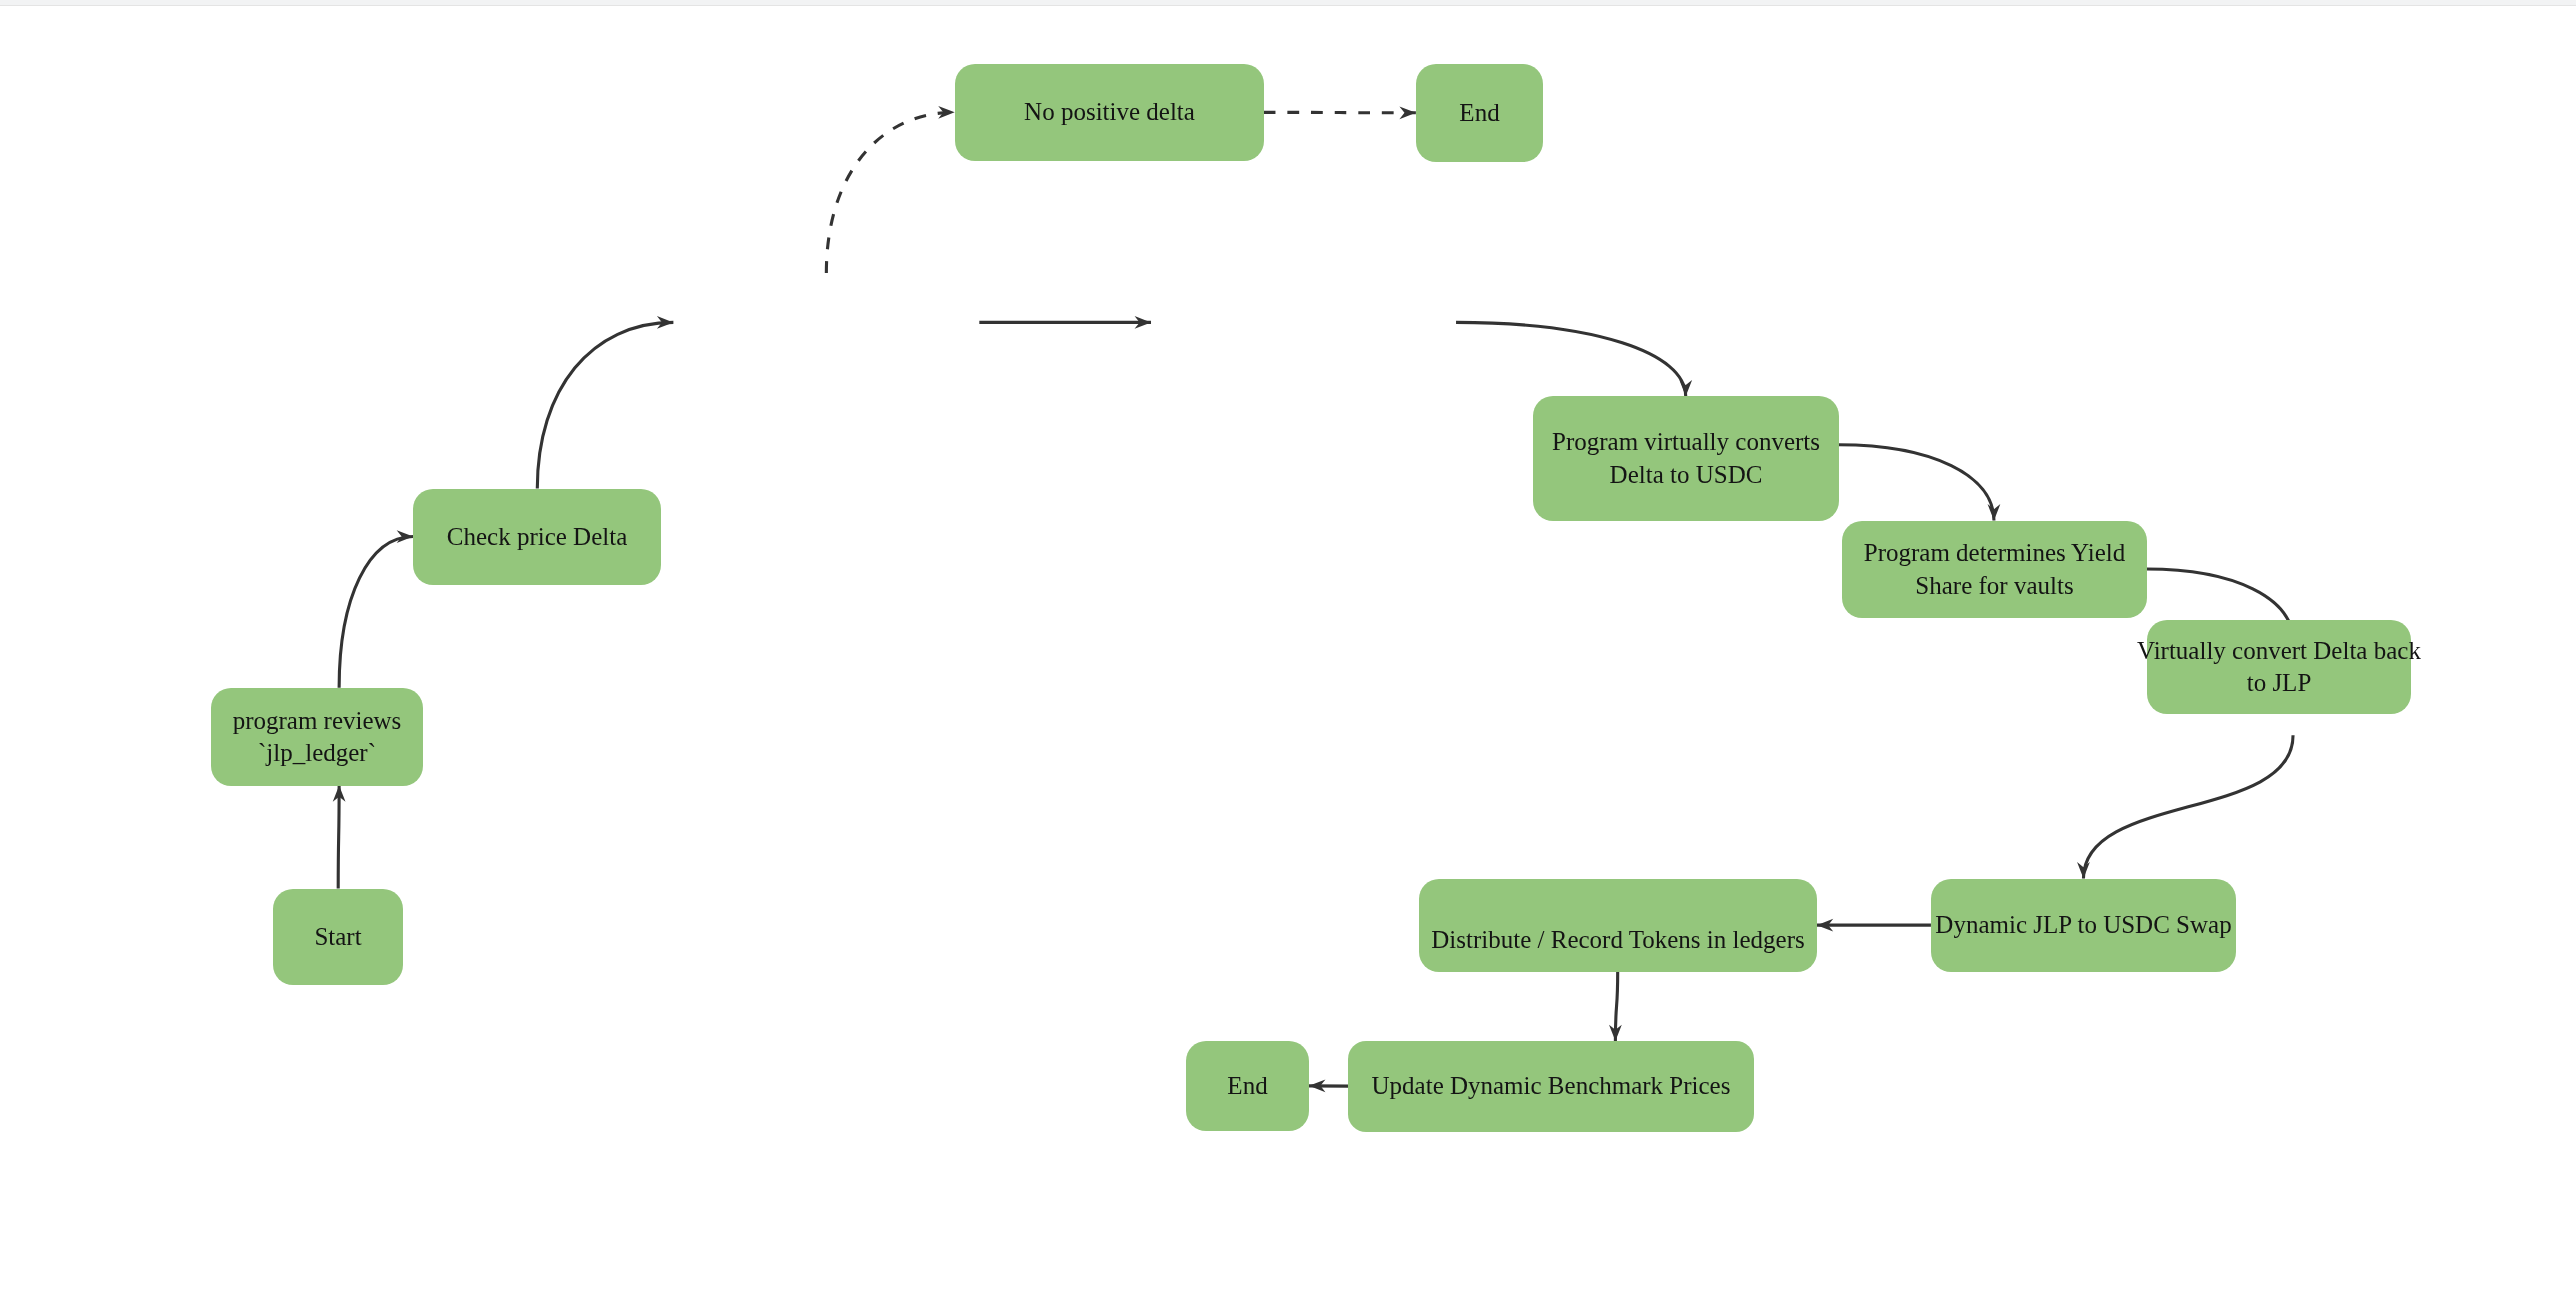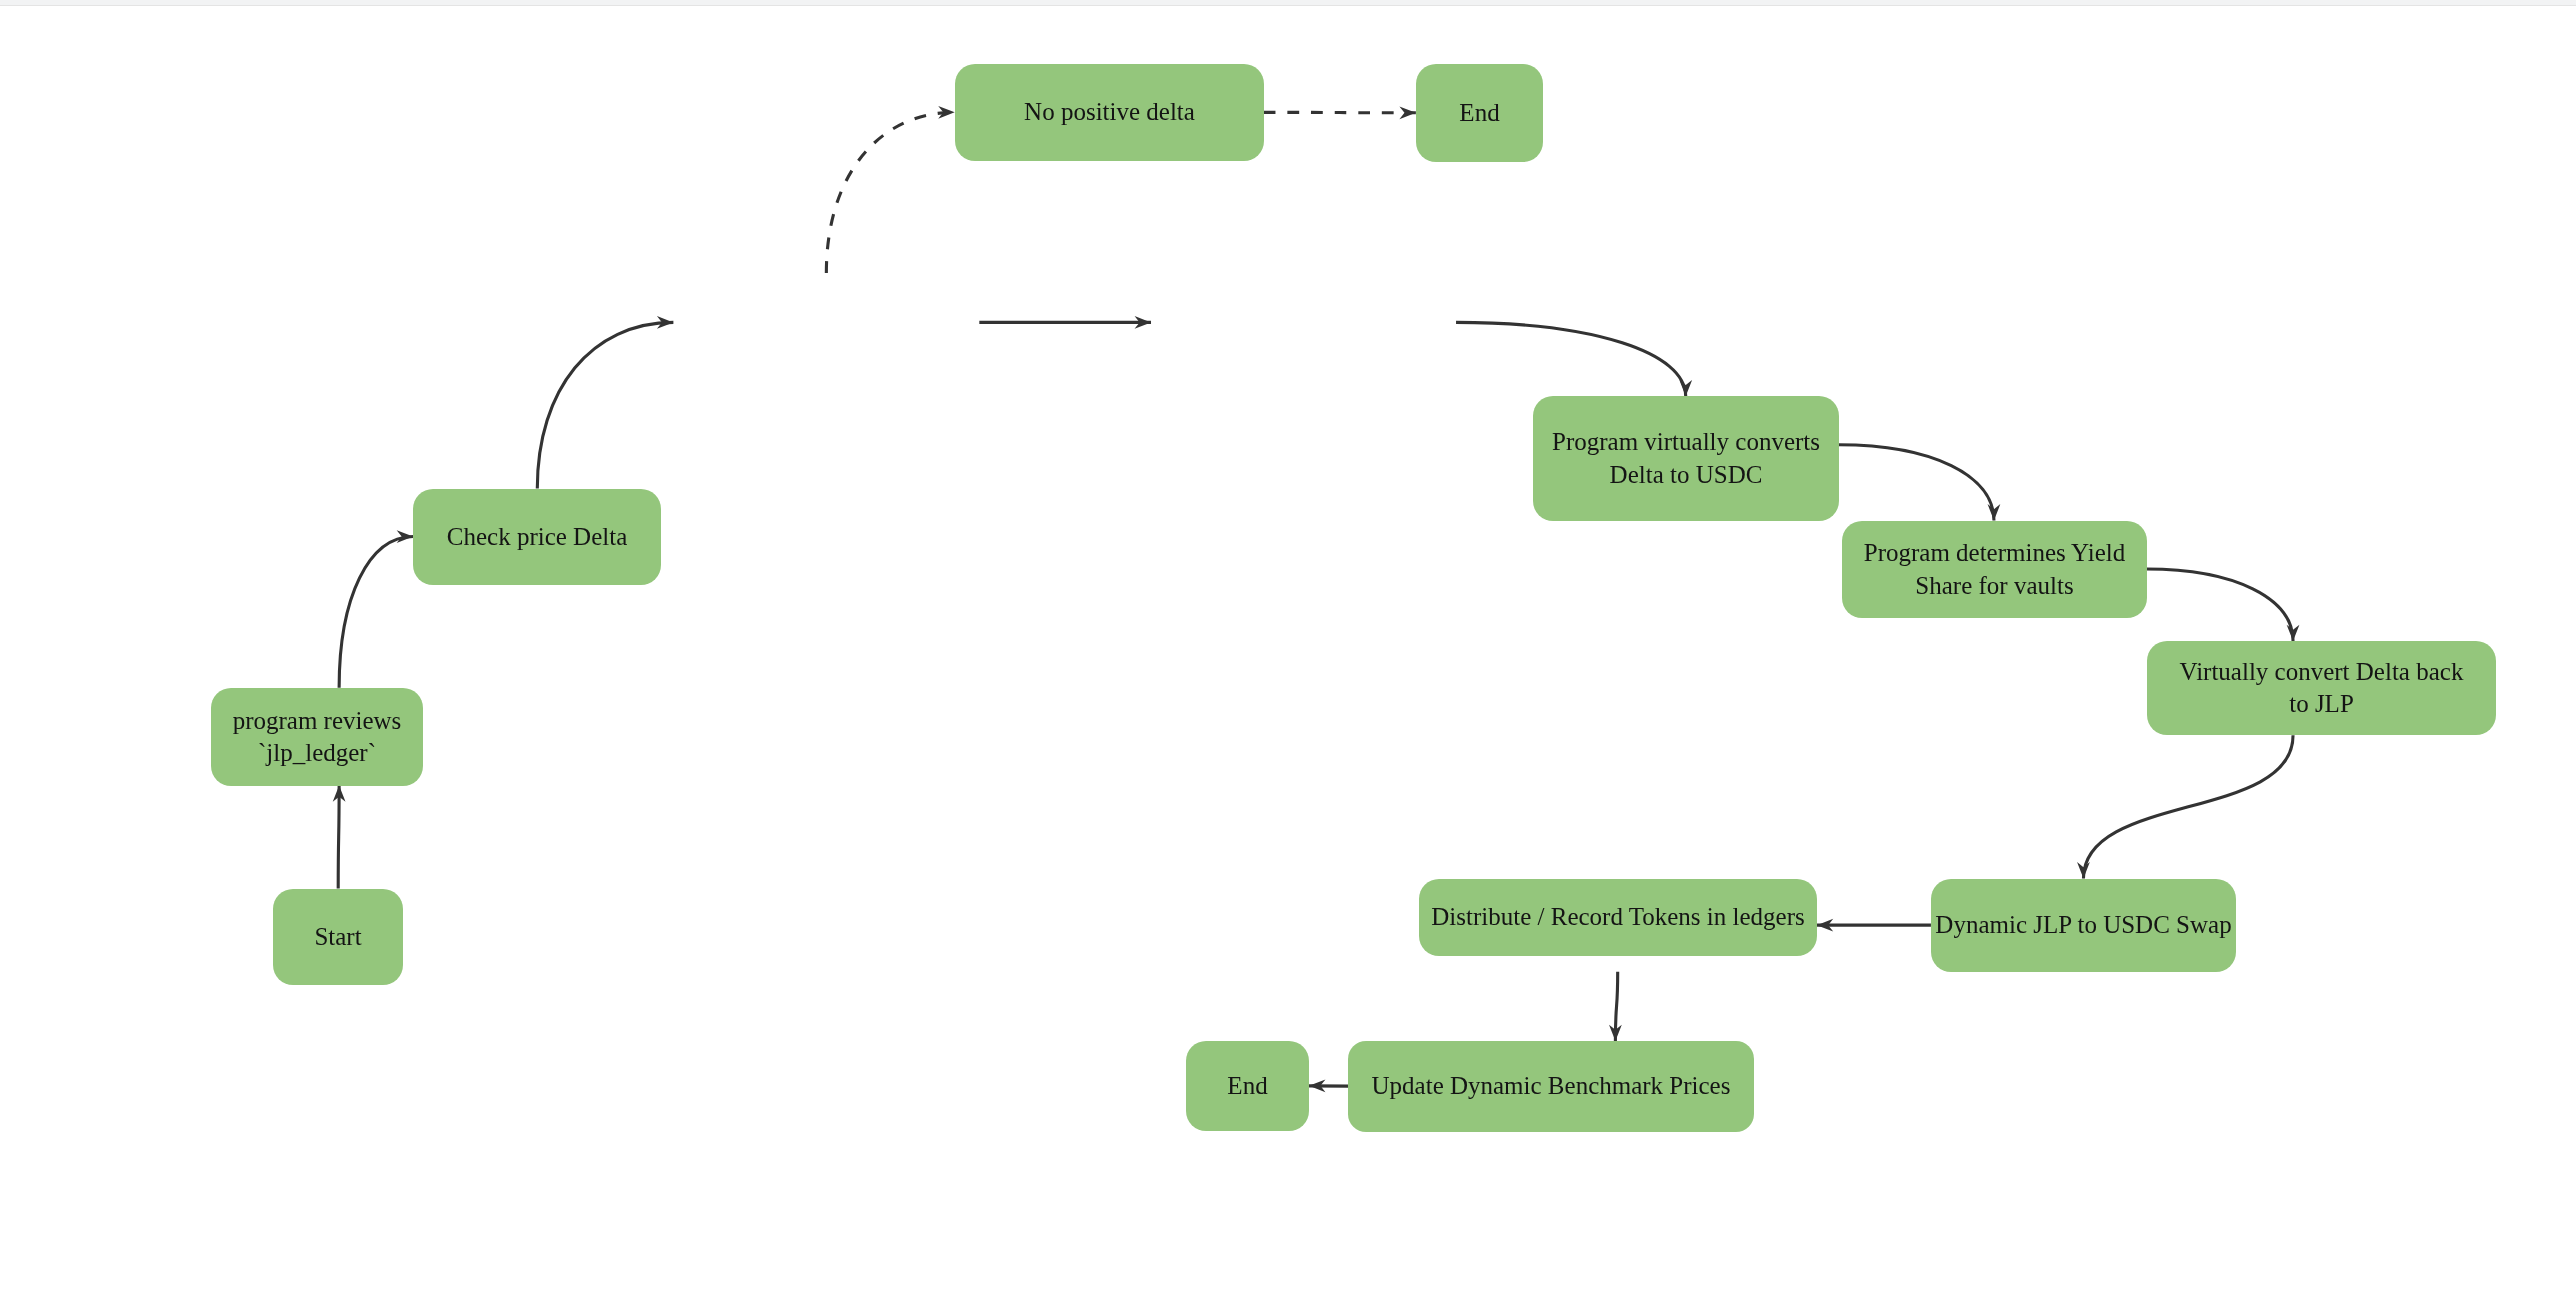--- a/index.html
+++ b/index.html
@@ -92,28 +92,28 @@
         <span>End</span>
       </div>
       <div class="node" style="left: 1533px; top: 396px; width: 306px; height: 125px;">
         <span>Program virtually converts
 Delta to USDC</span>
       </div>
       <div class="node" style="left: 1842px; top: 521px; width: 305px; height: 97px; justify-content: center;">
         <span>Program determines Yield
 Share for vaults</span>
       </div>
-      <div class="node" style="left: 2147px; top: 641px; width: 349px; height: 94px;">
+      <div class="node" style="left: 2147px; top: 620px; width: 264px; height: 94px;">
         <span>Virtually convert Delta back
 to JLP</span>
       </div>
       <div class="node" style="left: 1931px; top: 879px; width: 305px; height: 93px;">
         <span>Dynamic JLP to USDC Swap</span>
       </div>
-      <div class="node" style="left: 1419px; top: 879px; width: 398px; height: 77px;">
+      <div class="node" style="left: 1419px; top: 879px; width: 398px; height: 93px; align-items: flex-end;">
         <span>Distribute / Record Tokens in ledgers</span>
       </div>
       <div class="node" style="left: 1348px; top: 1041px; width: 406px; height: 91px; border-radius: 18px;">
         <span>Update Dynamic Benchmark Prices</span>
       </div>
       <div class="node" style="left: 1186px; top: 1041px; width: 123px; height: 90px;">
         <span>End</span>
       </div>
     </div>
   <div id="top-strip"></div>

